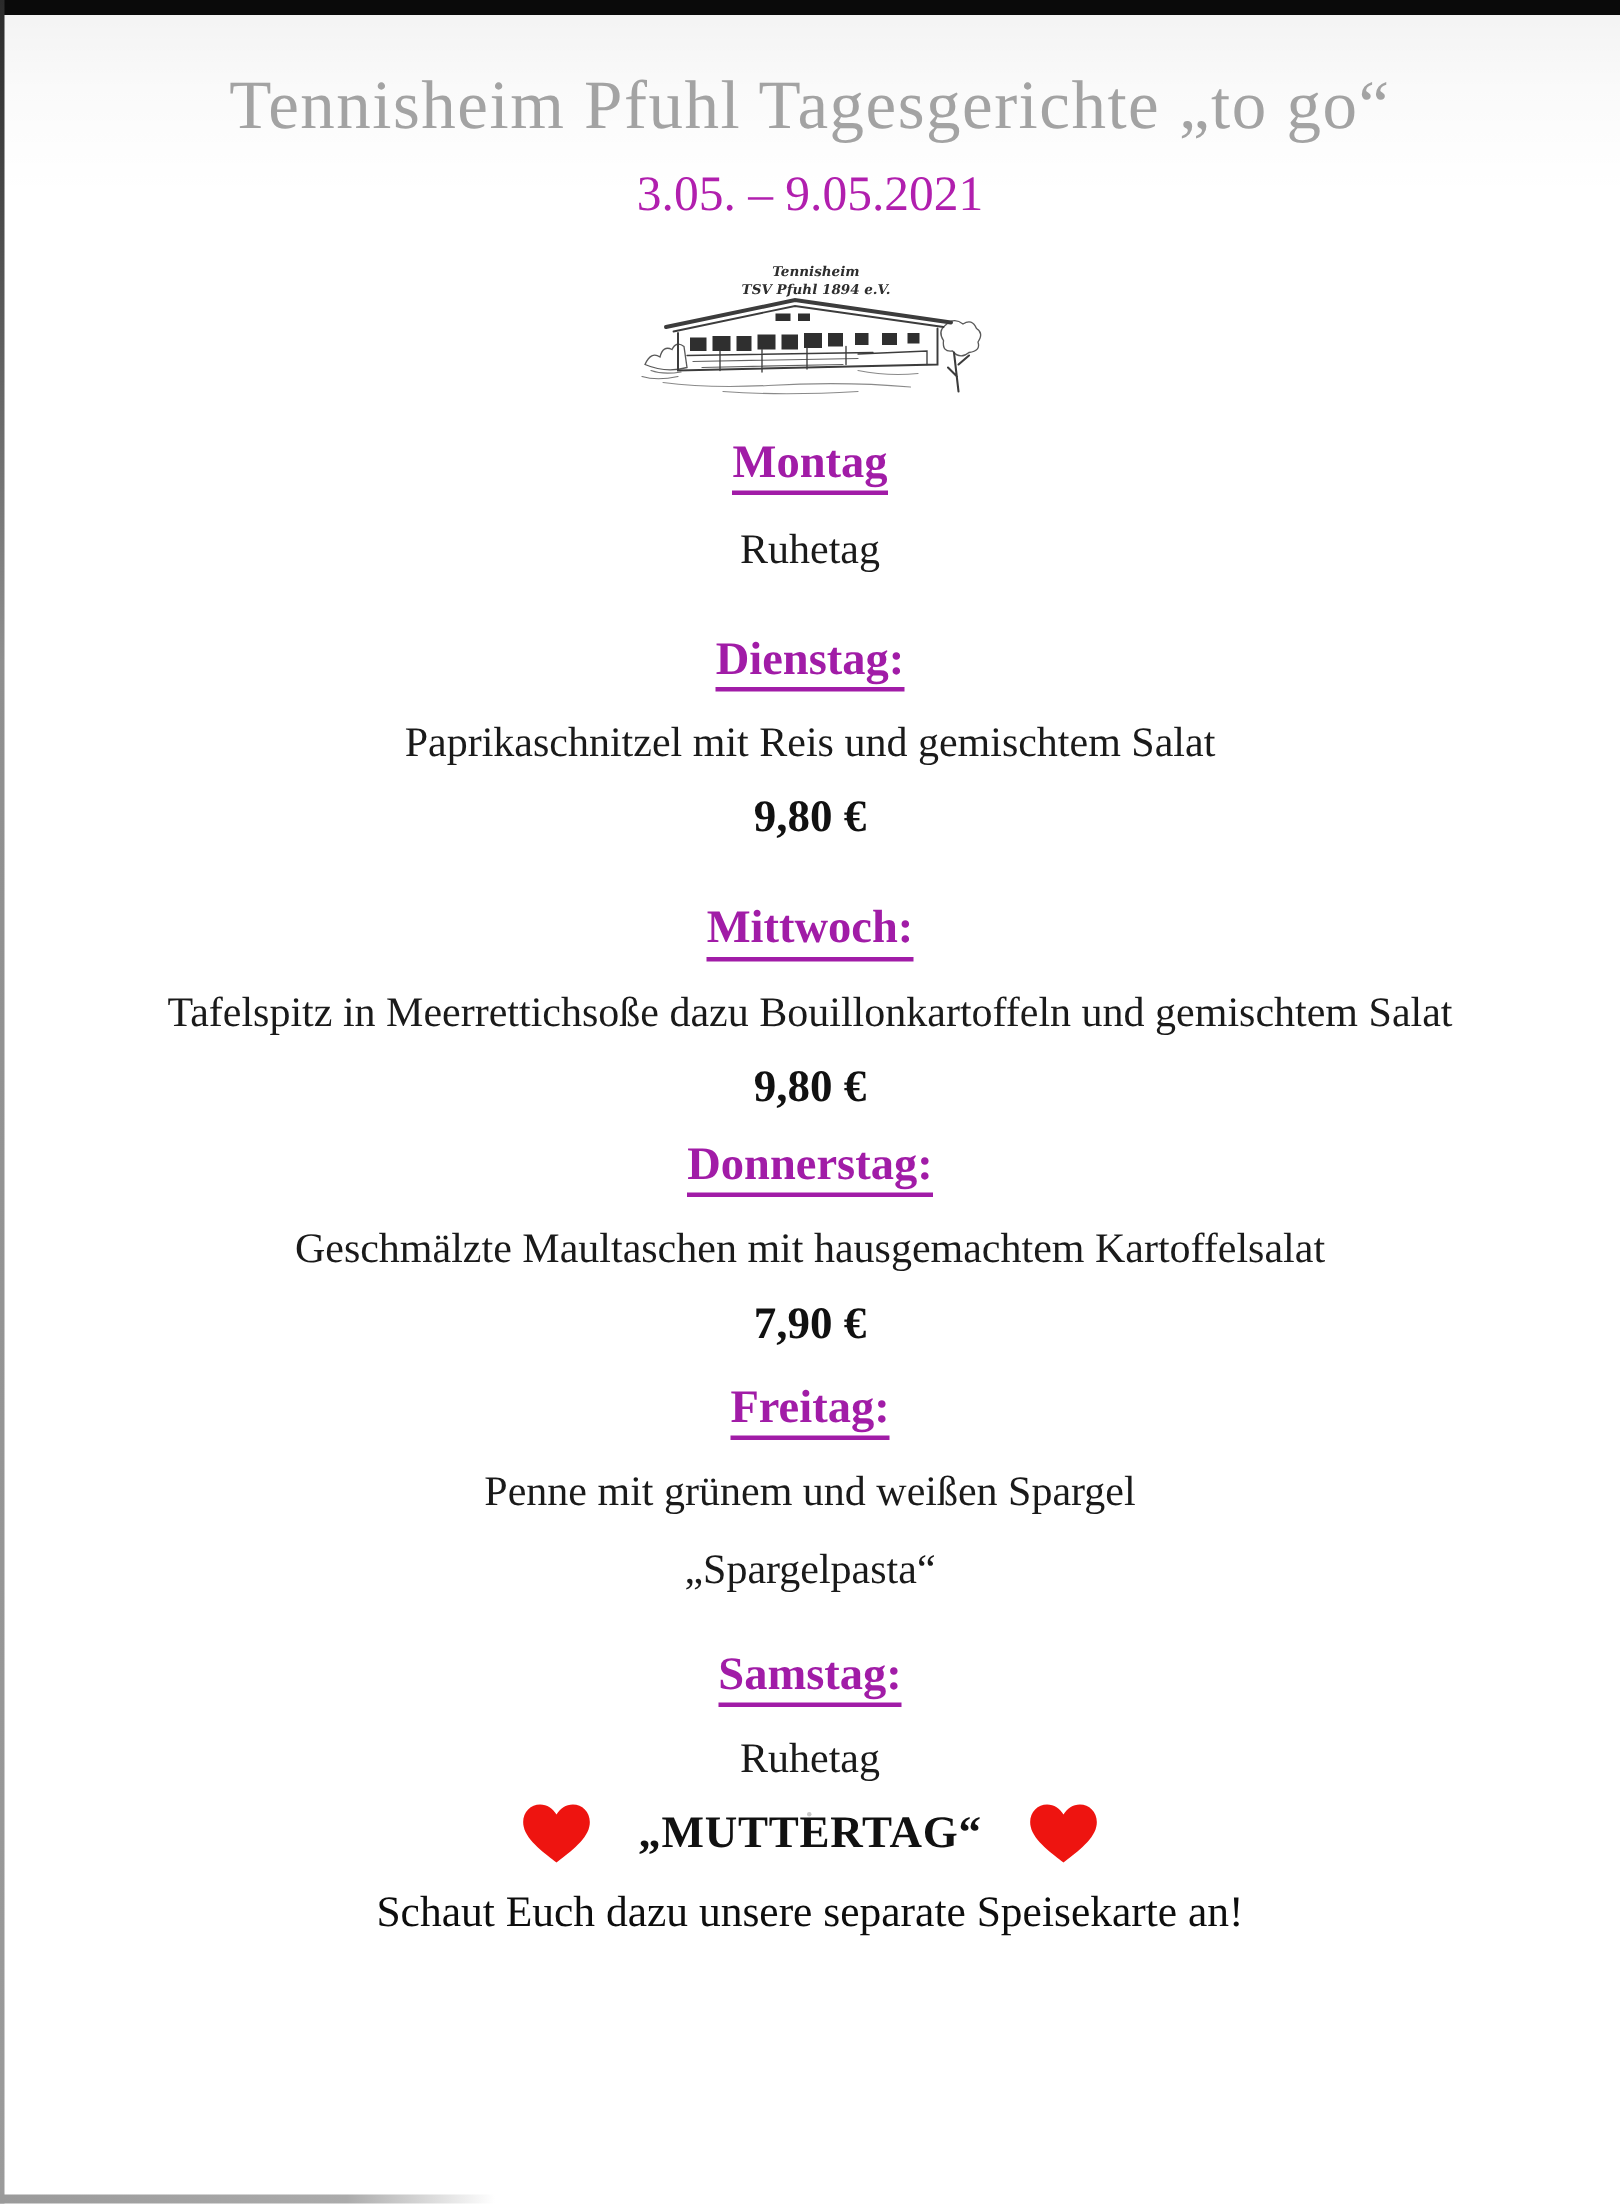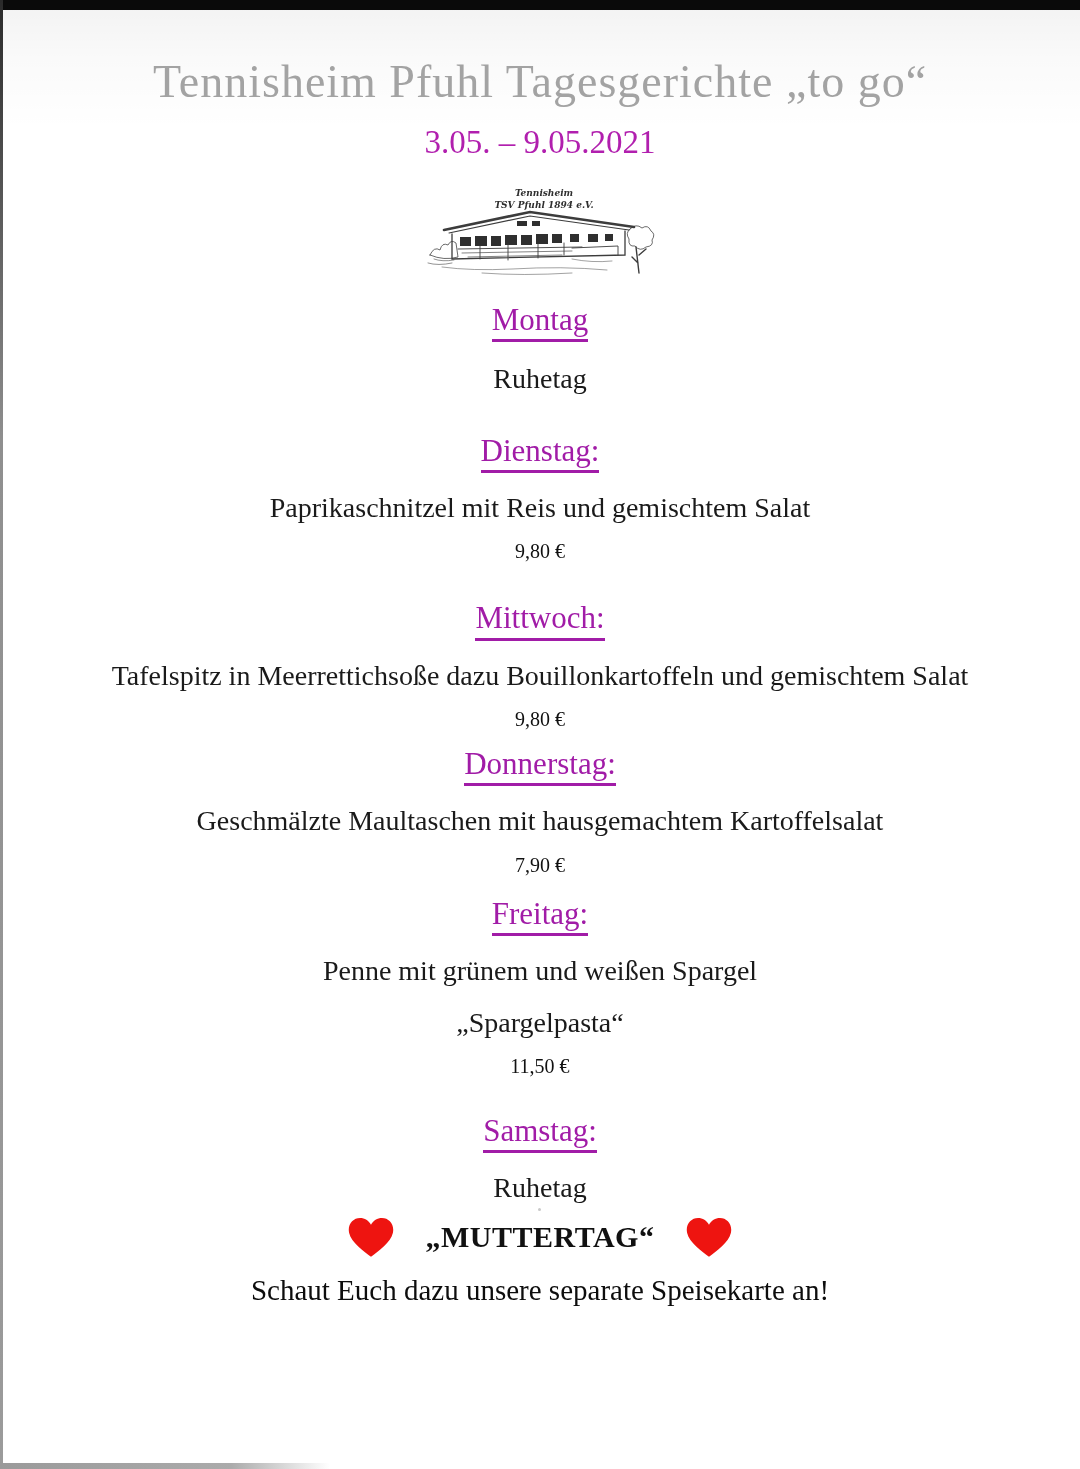--- a/index.html
+++ b/index.html
@@ -29,33 +29,33 @@
     position: absolute; bottom: 0; left: 0;
     width: 330px; height: 6px;
     background: linear-gradient(90deg, #9a9a9a 0%, #ababab 70%, rgba(170,170,170,0) 100%);
   }
   .speck {
     position: absolute; left: 538px; top: 1208px;
     width: 3px; height: 3px; border-radius: 50%;
     background: #c9c9c9;
   }
   .title {
-    margin: 0; padding-top: 54px;
+    margin: 0; padding-top: 42px;
     font-size: 46px; line-height: 1.2; font-weight: normal;
     color: #a3a3a3; letter-spacing: 1px;
   }
   .date-range {
     margin: 14px 0 0;
     font-size: 33px; line-height: 1.2; font-weight: normal;
     color: #b11fae;
   }
   .logo-wrap { margin: 22px auto 0; width: 236px; height: 92px; text-align: right; }
   .logo-wrap svg { display: block; }
   .day-heading {
-    margin: 0; font-size: 31px; line-height: 1.2; font-weight: normal;
+    margin: 0; font-size: 31px; line-height: 1.2; font-weight: bold;
     color: #a11ca7;
   }
   .day-heading .u {
     display: inline-block;
     border-bottom: 3px solid #a11ca7;
     padding-bottom: 1px;
   }
   .m-montag     { margin-top: 24px; }
   .m-dienstag   { margin-top: 36px; }
   .m-mittwoch   { margin-top: 36px; }
@@ -63,21 +63,21 @@
   .m-freitag    { margin-top: 18px; }
   .m-samstag    { margin-top: 34px; }
   .m-sonntag    { margin-top: 36px; }
   .item {
     margin: 18px 0 0;
     font-size: 28px; line-height: 1.2; color: #1a1a1a;
   }
   .item.first { margin-top: 20px; }
   .price {
     margin: 15px 0 0;
-    font-size: 20px; line-height: 1.2; font-weight: normal; color: #111;
+    font-size: 30px; line-height: 1.2; font-weight: bold; color: #111;
   }
   .muttertag-row {
     margin-top: 8px;
     display: flex; align-items: center; justify-content: center;
     gap: 32px; height: 48px;
   }
   .muttertag-label {
     font-size: 30px; font-weight: bold; color: #111; letter-spacing: 0.5px;
   }
   .heart { width: 46px; height: 41px; }
@@ -152,21 +152,20 @@
   <p class="item">Tafelspitz in Meerrettichsoße dazu Bouillonkartoffeln und gemischtem Salat</p>
   <p class="price">9,80 €</p>
 
   <h2 class="day-heading m-donnerstag"><span class="u">Donnerstag:</span></h2>
   <p class="item">Geschmälzte Maultaschen mit hausgemachtem Kartoffelsalat</p>
   <p class="price">7,90 €</p>
 
   <h2 class="day-heading m-freitag"><span class="u">Freitag:</span></h2>
   <p class="item">Penne mit grünem und weißen Spargel</p>
   <p class="item">„Spargelpasta“</p>
-  <p class="price">11,50 €</p>
 
   <h2 class="day-heading m-samstag"><span class="u">Samstag:</span></h2>
   <p class="item">Ruhetag</p>
 
   <div class="muttertag-row">
     <svg class="heart" viewBox="0 0 24 21" xmlns="http://www.w3.org/2000/svg">
       <path d="M12 20.5 C8.5 17.8 1.6 13 0.6 8.1 C-0.4 3.7 2.6 0.3 6.3 0.3 C8.7 0.3 10.8 1.7 12 3.8 C13.2 1.7 15.3 0.3 17.7 0.3 C21.4 0.3 24.4 3.7 23.4 8.1 C22.4 13 15.5 17.8 12 20.5 Z" fill="#ee1410"></path>
     </svg>
     <span class="muttertag-label">„MUTTERTAG“</span>
     <svg class="heart" viewBox="0 0 24 21" xmlns="http://www.w3.org/2000/svg">

